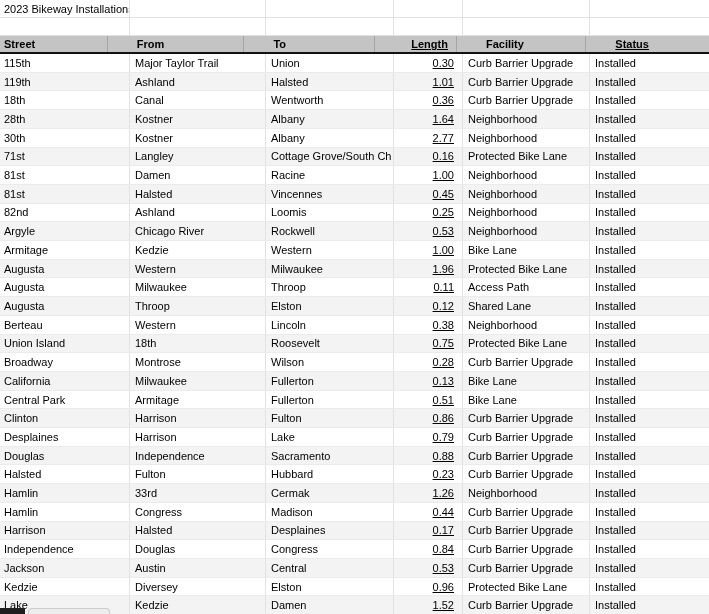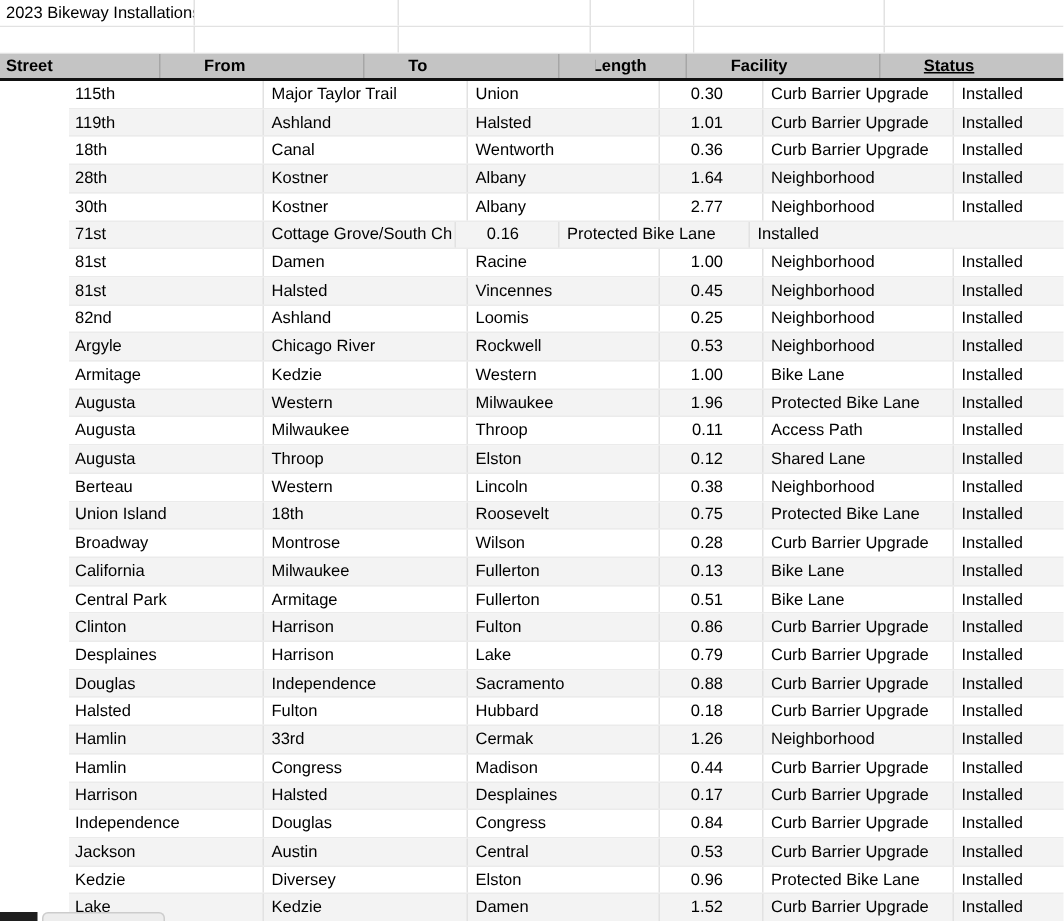--- a/index.html
+++ b/index.html
@@ -35,21 +35,21 @@
     align-items: center;
     white-space: nowrap;
     overflow: hidden;
     padding-left: 5px;
     border-right: 1px solid var(--grid, #e2e2e2);
   }
   
   .col-street   { width: 130px; padding-left: 4px; }
   .col-from     { width: 136px; }
   .col-to       { width: 128px; }
-  .col-length   { width: 69px;  justify-content: flex-end; padding-left: 0; padding-right: 26px; }
+  .col-length   { width: 69px;  justify-content: flex-end; padding-left: 0; padding-right: 8px; text-decoration: underline; }
   .col-facility { width: 127px; }
   .col-status   { width: 119px; border-right: none; }
 
   
   .title-row, .spacer-row {
     height: 18px;
     flex: 0 0 18px;
     border-bottom: 1px solid var(--grid, #e2e2e2);
   }
   .title-row .cell, .spacer-row .cell {
@@ -69,21 +69,20 @@
     border-right: 1px solid #a6a6a6;
   }
   .header-row .col-status { border-right: none; text-decoration: underline; }
 
   
   .sheet-body {
     height: 560px;
     flex: 0 0 560px;
     display: flex;
     flex-direction: column;
-    margin-left: 46px;
   }
   .data-row {
     flex: 1 1 0;
     min-height: 0;
     border-bottom: 1px solid #ebebeb;
   }
   .data-row:nth-child(even) {
     background: var(--band, #f3f3f3);
   }
   .data-row:last-child { border-bottom: none; }
@@ -178,20 +177,21 @@
       <div class="row data-row">
     <div class="cell col-street">30th</div>
     <div class="cell col-from">Kostner</div>
     <div class="cell col-to">Albany</div>
     <div class="cell col-length">2.77</div>
     <div class="cell col-facility">Neighborhood</div>
     <div class="cell col-status">Installed</div>
   </div>
       <div class="row data-row">
     <div class="cell col-street">71st</div>
+    <div class="cell col-from">Langley</div>
     <div class="cell col-to">Cottage Grove/South Ch</div>
     <div class="cell col-length">0.16</div>
     <div class="cell col-facility">Protected Bike Lane</div>
     <div class="cell col-status">Installed</div>
   </div>
       <div class="row data-row">
     <div class="cell col-street">81st</div>
     <div class="cell col-from">Damen</div>
     <div class="cell col-to">Racine</div>
     <div class="cell col-length">1.00</div>
@@ -315,21 +315,21 @@
     <div class="cell col-from">Independence</div>
     <div class="cell col-to">Sacramento</div>
     <div class="cell col-length">0.88</div>
     <div class="cell col-facility">Curb Barrier Upgrade</div>
     <div class="cell col-status">Installed</div>
   </div>
       <div class="row data-row">
     <div class="cell col-street">Halsted</div>
     <div class="cell col-from">Fulton</div>
     <div class="cell col-to">Hubbard</div>
-    <div class="cell col-length">0.18</div>
+    <div class="cell col-length">0.23</div>
     <div class="cell col-facility">Curb Barrier Upgrade</div>
     <div class="cell col-status">Installed</div>
   </div>
       <div class="row data-row">
     <div class="cell col-street">Hamlin</div>
     <div class="cell col-from">33rd</div>
     <div class="cell col-to">Cermak</div>
     <div class="cell col-length">1.26</div>
     <div class="cell col-facility">Neighborhood</div>
     <div class="cell col-status">Installed</div>

